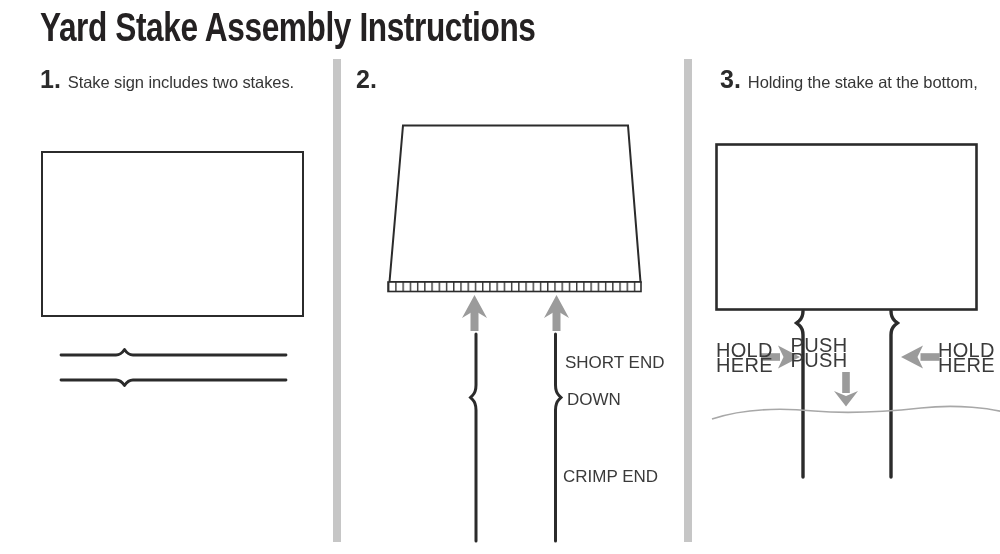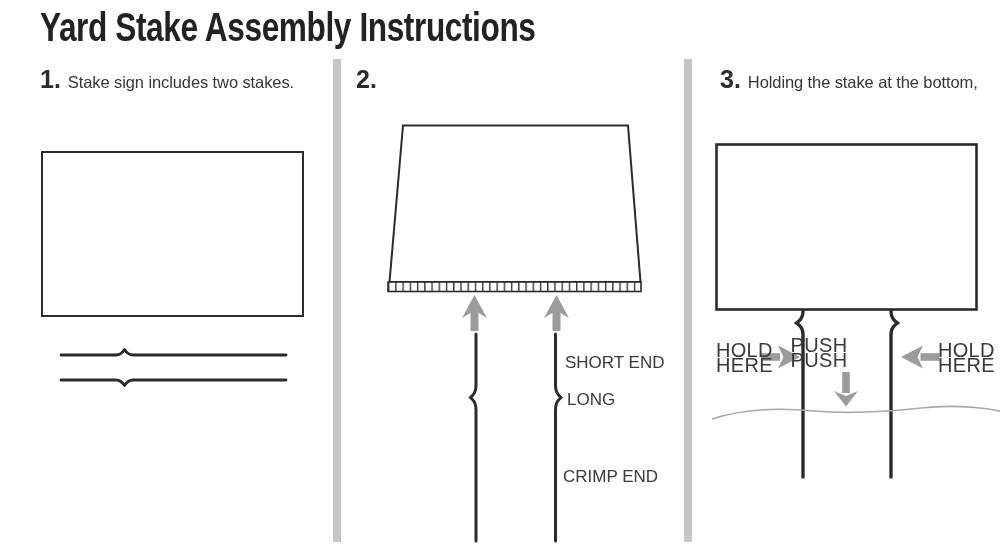--- a/index.html
+++ b/index.html
@@ -97,21 +97,21 @@
     </g>
     <g fill="#9b9b9b">
       <rect x="818.2" y="372" width="7.6" height="21"></rect>
       <polygon points="822,406.5 810,391 822,396 834,391"></polygon>
     </g>
 
     <path d="M688 419 C715 410 748 407 790 411 C825 414 860 412 897 408 C932 404 968 408 987 414" fill="none" stroke="#a8a8a8" stroke-width="1.6"></path>
   </svg>
 
   <div class="lbl" style="left:541px; top:353px;">SHORT END</div>
-  <div class="lbl" style="left:543px; top:390px;">LONG</div>
+  <div class="lbl" style="left:543px; top:390px;">DOWN</div>
   <div class="lbl" style="left:539px; top:467px;">CRIMP END</div>
 
   <div class="lbl-sm" style="left:692px; top:343px;">
     <span>HOLD</span>
     <span>HERE</span>
   </div>
   <div class="lbl-sm center" style="left:764px; top:338px; width:62px;">
     <span>PUSH</span>
     <span>PUSH</span>
   </div>

